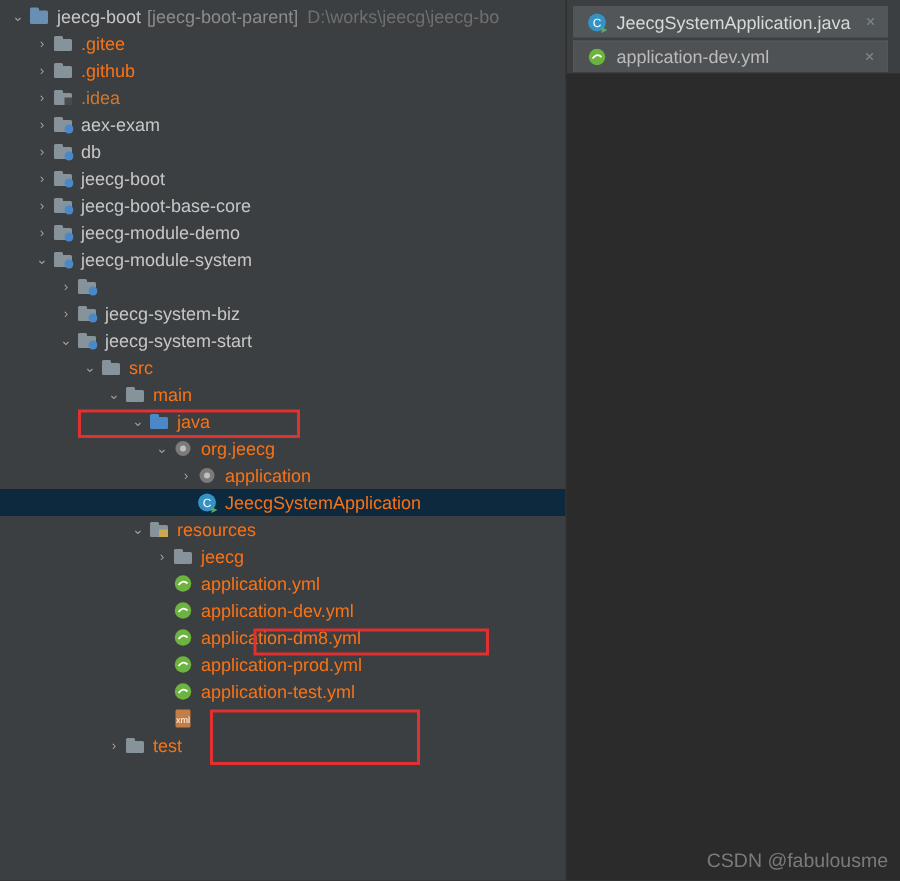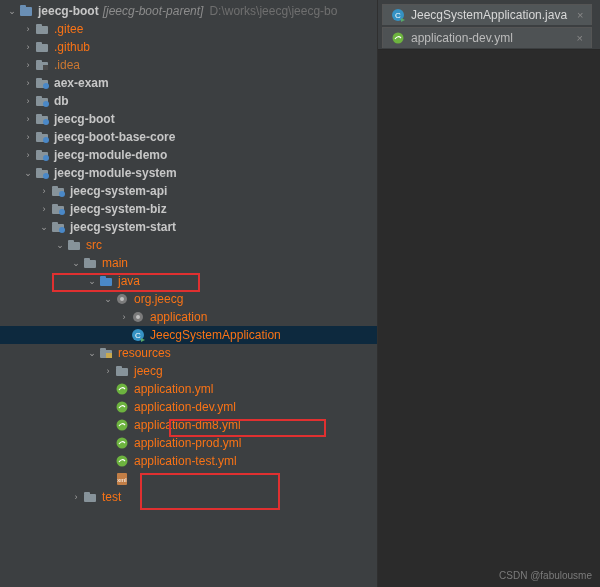--- a/index.html
+++ b/index.html
@@ -32,21 +32,21 @@
     width: 12px; display: inline-block; text-align: center;
     color: #a0a0a0; font-size: 9px;
   }
   .arrow.none { visibility: hidden; }
   .ico {
     width: 16px; height: 16px; display: inline-flex;
     align-items: center; justify-content: center;
     margin-right: 4px;
   }
   .label { color: #f97316; }
-  .label.bold { font-weight: 700; color: #c7c7c7; }
+  .label.bold { font-weight: 400; color: #c7c7c7; }
   .label.bracket { color: #8c8c8c; font-weight: normal; }
   .label.path { color: #6f6f6f; margin-left: 6px; }
   .idea-label { color: #cc7832; }
   .highlight-box { border: 2px solid #e03030; }
   .hb-start { position:absolute; left:52px; top:273px; width:148px; height:19px; z-index:5; pointer-events:none; }
   .hb-file  { position:absolute; left:169px; top:419px; width:157px; height:18px; z-index:5; pointer-events:none; }
   .hb-res   { position:absolute; left:140px; top:473px; width:140px; height:37px; z-index:5; pointer-events:none; }
   
   svg { display: block; }
   .editor-panel {
@@ -68,39 +68,39 @@
     border-bottom: none;
     margin-bottom: 2px;
     max-width: 210px;
     font-size: 12px;
   }
   .tab.active { background: #515658; color: #d8d8d8; }
   .tab .ico { width:14px; height:14px; margin-right:6px; }
   .tab .close { margin-left: auto; color:#888; font-size:11px; padding-left:10px; }
   .watermark {
     position: absolute; right: 8px; bottom: 6px;
-    color: #7b7b7b; font-size: 10px;
+    color: #7b7b7b; font-size: 13px;
   }
 </style>
 </head>
 <body>
 
 <div class="project-panel">
   <div class="tree" id="tree">
       <div class="row">
         <span class="indent" style="width: 6px;"></span>
         <span class="arrow ">⌄</span>
         <span class="ico">
           <svg width="14" height="14">
             <rect x="1" y="3" width="12" height="9" rx="1" fill="#6a8fb5"></rect>
             <rect x="1" y="1" width="6" height="3" rx="1" fill="#6a8fb5"></rect>
           </svg>
         </span>
         <span class="label bold">jeecg-boot</span>
-        <span class="label bracket" style="margin-left: 4px; font-style: italic;">[jeecg-boot-parent]</span>
+        <span class="label bracket" style="margin-left: 4px;">[jeecg-boot-parent]</span>
         <span class="label path">D:\works\jeecg\jeecg-bo</span>
       </div>
       <div class="row">
         <span class="indent" style="width: 22px;"></span>
         <span class="arrow ">›</span>
         <span class="ico">
           <svg width="14" height="14">
             <rect x="1" y="4" width="12" height="8" rx="1" fill="#87939a"></rect>
             <rect x="1" y="2" width="6" height="3" rx="1" fill="#87939a"></rect>
           </svg>
@@ -205,21 +205,20 @@
       <div class="row">
         <span class="indent" style="width: 38px;"></span>
         <span class="arrow ">›</span>
         <span class="ico">
           <svg width="14" height="14">
             <rect x="1" y="4" width="12" height="8" rx="1" fill="#87939a"></rect>
             <rect x="1" y="2" width="6" height="3" rx="1" fill="#87939a"></rect>
             <circle cx="11" cy="10" r="3" fill="#4a88c7"></circle>
           </svg>
         </span>
-        <span class="label bold">jeecg-system-api</span>
       </div>
       <div class="row">
         <span class="indent" style="width: 38px;"></span>
         <span class="arrow ">›</span>
         <span class="ico">
           <svg width="14" height="14">
             <rect x="1" y="4" width="12" height="8" rx="1" fill="#87939a"></rect>
             <rect x="1" y="2" width="6" height="3" rx="1" fill="#87939a"></rect>
             <circle cx="11" cy="10" r="3" fill="#4a88c7"></circle>
           </svg>

